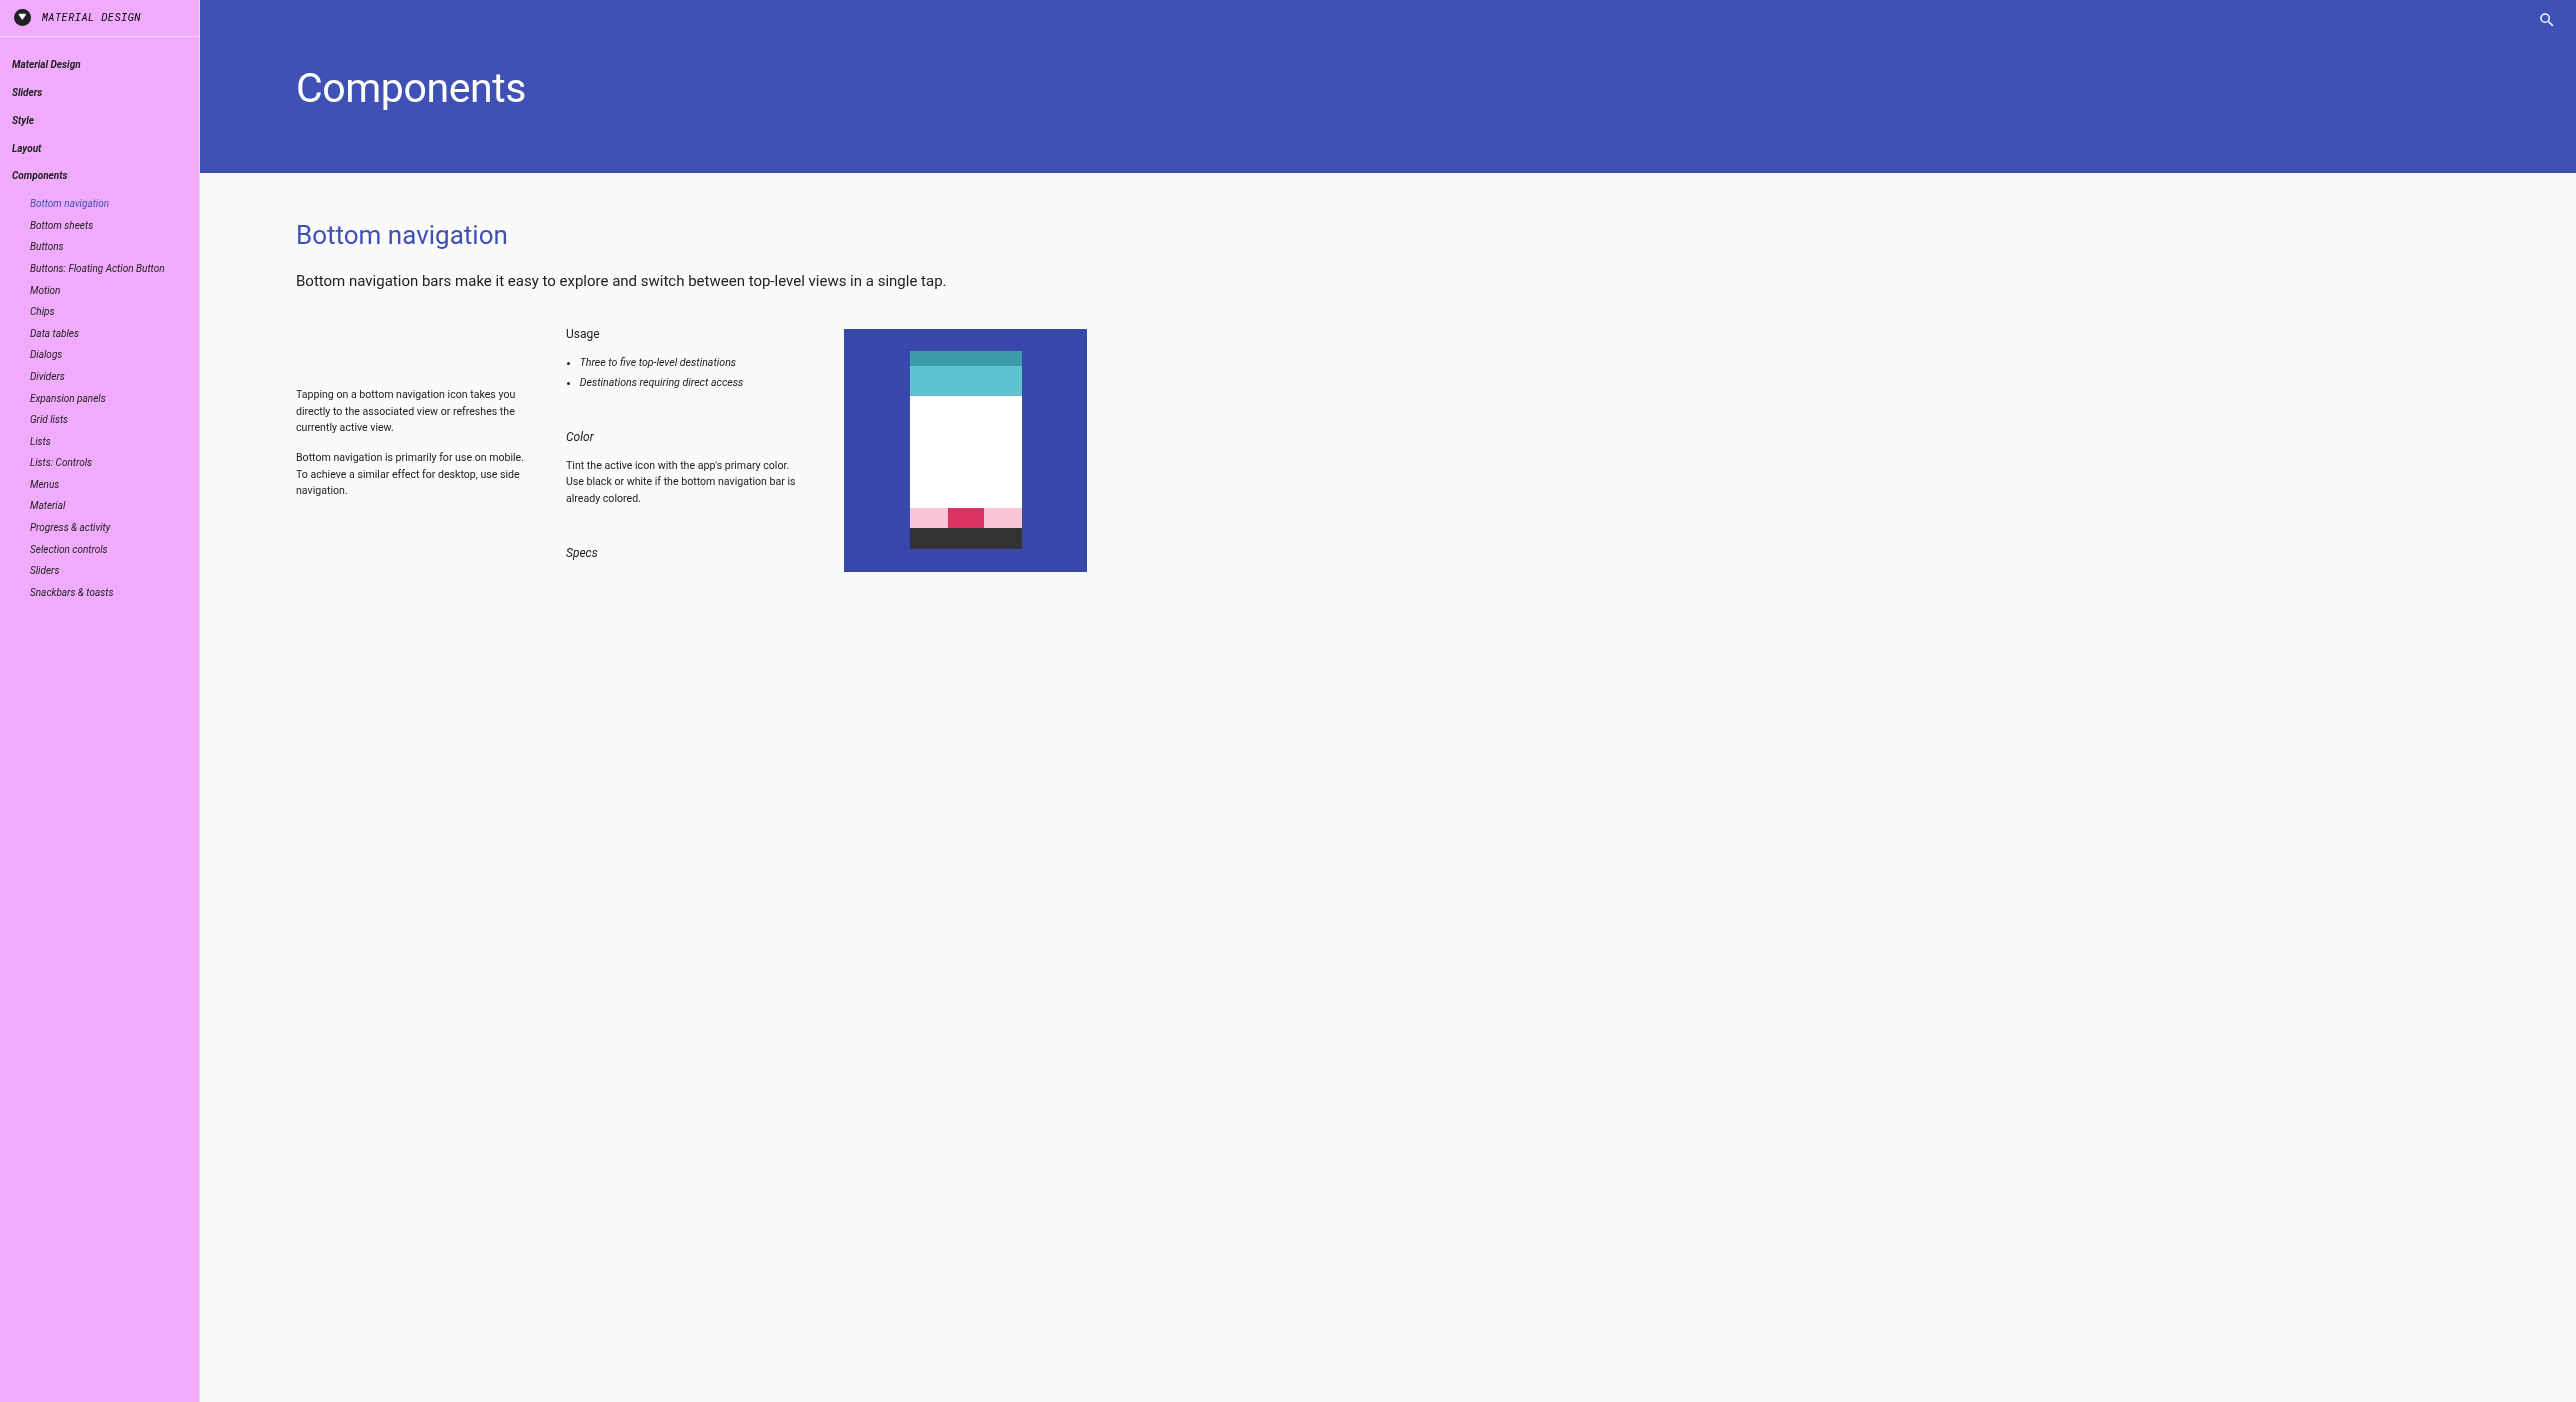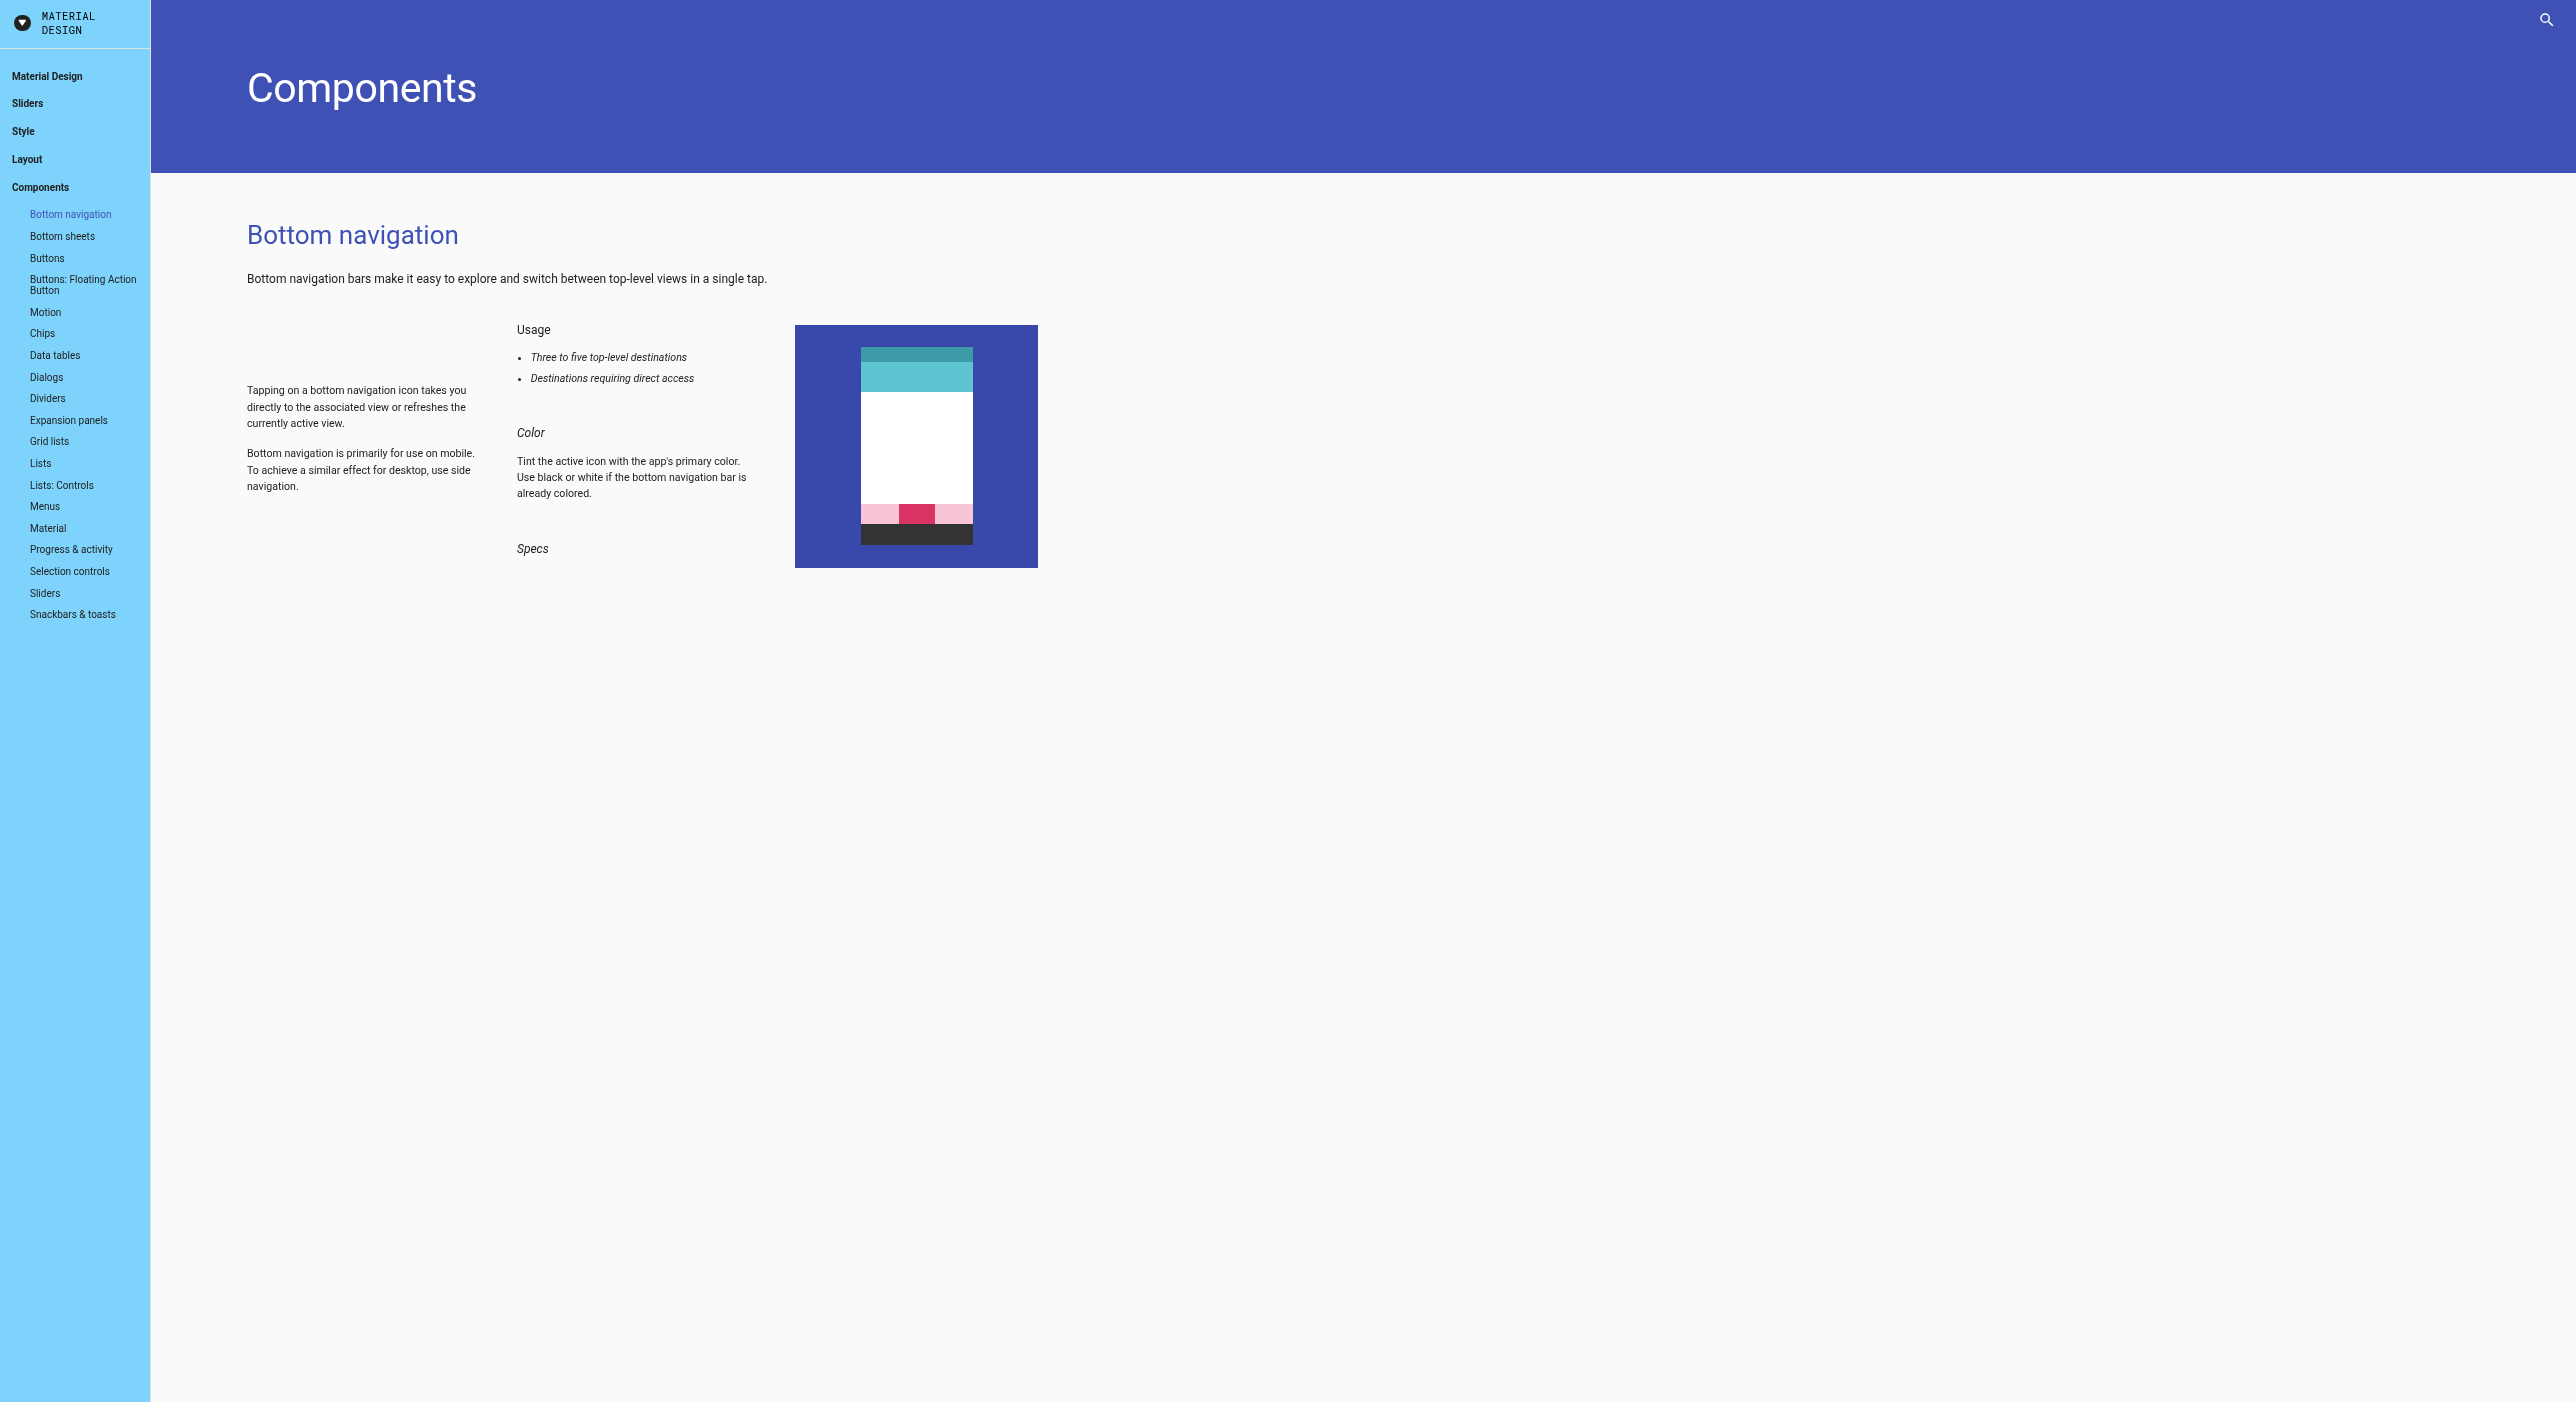--- a/index.html
+++ b/index.html
@@ -1,23 +1,24 @@
 <!DOCTYPE html>
 <html style="font-size:12px"><head>
 <meta charset="utf-8">
 <style>
   * { box-sizing: border-box; margin: 0; padding: 0; }
   html, body { height: 100%; font-family: "Roboto", "Helvetica Neue", Arial, sans-serif; color: #212121; background: #fafafa; }
   body { display: flex; }
   .sidebar {
-    width: 151px;
-    background: #7dd3fc;
+    width: 200px;
+    background: #f0abfc;
     border-right: 0.8px solid #e0e0e0;
     overflow-y: auto;
     flex-shrink: 0;
+    font-style: italic;
   }
   .logo-row {
     display: flex;
     align-items: center;
     padding: 9px 12px 10.6px 14.4px;
     border-bottom: 0.8px solid #e0e0e0;
   }
   .logo-icon {
     width: 16.7px; height: 16.7px;
     border-radius: 50%;
@@ -70,21 +71,21 @@
     top: 10.6px;
     right: 20px;
     width: 18px; height: 18px;
     color: #fff;
     cursor: pointer;
   }
   .search-btn svg { width: 18px; height: 18px; fill: #fff; }
 
   .content { padding: 47px 0 46px 96px; max-width: 927px; }
   .page-title { font-size: 26px; font-weight: 400; color: #3f51b5; margin-bottom: 21px; }
-  .intro { font-size: 12px; color: #212121; margin-bottom: 35px; line-height: 1.4; }
+  .intro { font-size: 15px; color: #212121; margin-bottom: 35px; line-height: 1.4; }
 
   .columns { display: flex; gap: 30px; align-items: center; }
   .col-left { width: 240px; flex-shrink: 0; }
   .col-mid { width: 242px; flex-shrink: 0; }
   .col-right { flex: 1; display: flex; justify-content: flex-start; padding-left: 6px; }
 
   .para { font-size: 10.6px; color: #212121; line-height: 1.55; margin-bottom: 13.7px; }
   .section-label { font-size: 12px; font-weight: 400; color: #212121; margin-bottom: 13.7px; margin-top: 0; }
   .section-label.spaced { margin-top: 39px; font-style: italic; }
   ul.bullets { list-style: disc; padding-left: 13.7px; font-size: 10.6px; line-height: 1.5; }

